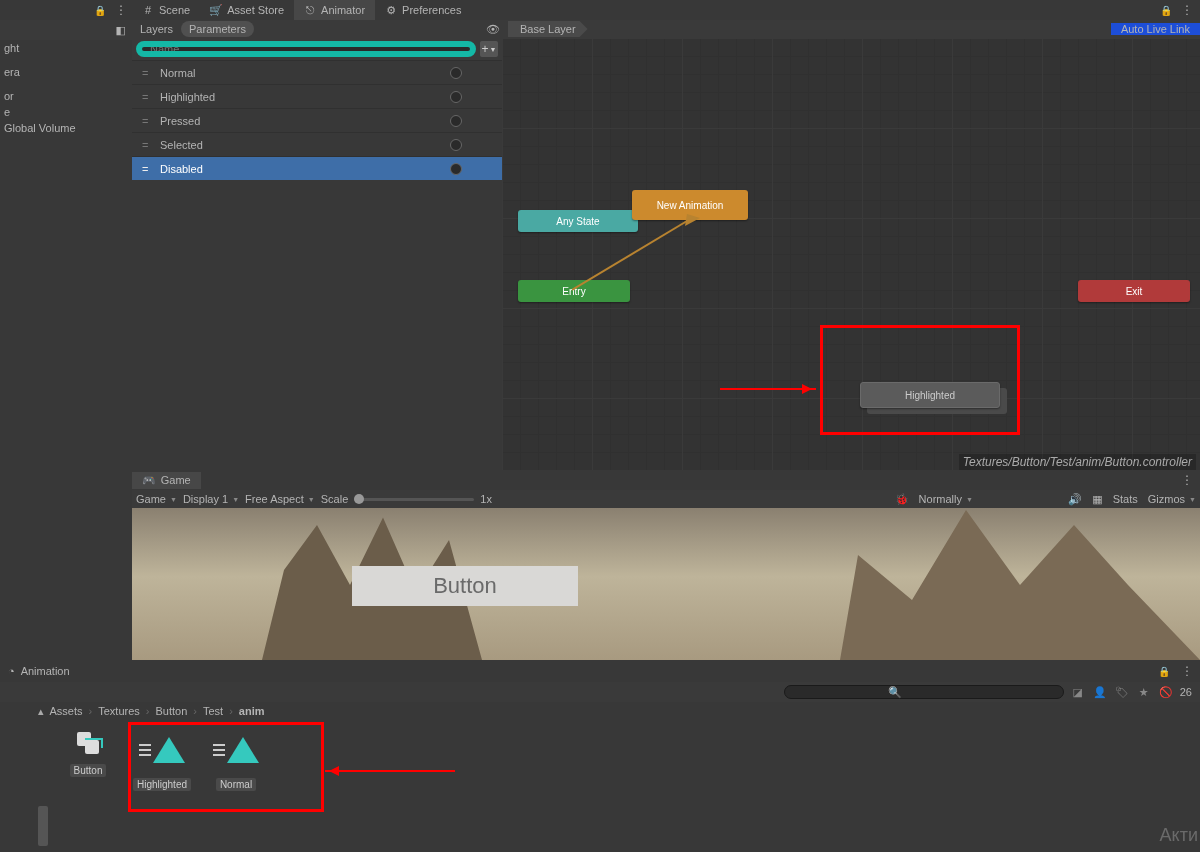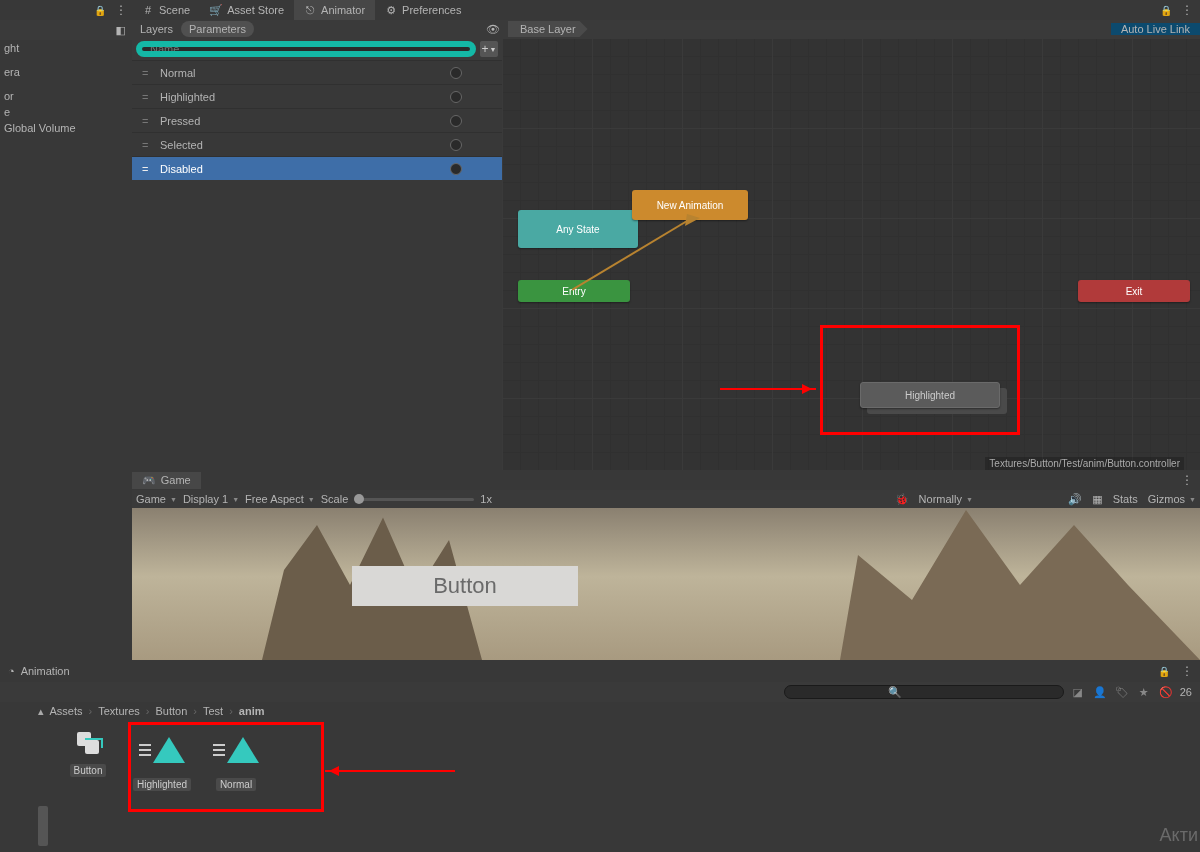--- a/index.html
+++ b/index.html
@@ -16,21 +16,21 @@
 .hier-bar { position:absolute; top:20px; left:0; width:132px; height:20px; background:#3a3a3a; display:flex; justify-content:flex-end; align-items:center; padding-right:6px;}
 .hier-body { position:absolute; top:40px; left:0; width:132px; bottom:0; background:#383838; color:#b4b4b4; font-size:11px; }
 .hier-body div { padding:2px 4px; }
 
 
 .sub-tabs { position:absolute; top:20px; left:132px; right:0; height:18px; background:#3a3a3a; display:flex; align-items:center; }
 .sub-tab { padding:2px 8px; cursor:pointer; }
 .sub-tab.active { background:#505050; border-radius:8px; }
 .breadcrumb-bar { position:absolute; top:20px; left:502px; right:0; height:18px; background:#3a3a3a; display:flex; align-items:center;}
 .breadcrumb { background:#4a4a4a; padding:2px 12px; clip-path: polygon(0 0, calc(100% - 8px) 0, 100% 50%, calc(100% - 8px) 100%, 0 100%); }
-.auto-live { margin-left:auto; padding:0 10px; background:#0c4a6e; }
+.auto-live { margin-left:auto; padding:0 10px; background:#1d4ed8; }
 
 
 .param-search-row { position:absolute; top:38px; left:132px; width:370px; height:22px; background:#3a3a3a; display:flex; align-items:center; padding:0 4px; gap:4px;}
 .param-search { flex:1; background:#2a2a2a; border:6px solid #14b8a6; border-radius:10px; height:16px; color:#777; padding:0 8px; font-size:11px;}
 .plus-btn { width:18px; height:16px; background:#555; border-radius:2px; display:flex; align-items:center; justify-content:center; color:#ccc; font-size:12px;}
 
 
 .param-list { position:absolute; top:60px; left:132px; width:370px; background:#383838; }
 .param-row { height:24px; display:flex; align-items:center; padding:0 10px; gap:8px; border-top:1px solid #303030;}
 .param-row.selected { background:#3e6ea8; color:#fff; }
@@ -41,28 +41,28 @@
 
 .graph { position:absolute; top:38px; left:502px; right:0; height:432px; background:#333;
   background-image:
     linear-gradient(#3a3a3a 1px, transparent 1px),
     linear-gradient(90deg, #3a3a3a 1px, transparent 1px),
     linear-gradient(#303030 1px, transparent 1px),
     linear-gradient(90deg, #303030 1px, transparent 1px);
   background-size: 90px 90px, 90px 90px, 18px 18px, 18px 18px;
 }
 .node { position:absolute; border-radius:3px; display:flex; align-items:center; justify-content:center; font-size:10px; color:#fff; box-shadow:0 1px 2px rgba(0,0,0,.4);}
-.node-any { background:#4aa9a3; width:120px; height:38px;text-align:center; }
+.node-any { background:#4aa9a3; width:120px; height:22px;text-align:center; }
 .node-new { background:#cc8a2d; width:116px; height:30px; }
 .node-entry { background:#3a9440; width:112px; height:22px; }
 .node-exit { background:#b13a3a; width:112px; height:22px; }
 .node-state { background:#5b5b5b; border:1px solid #6a6a6a; width:140px; height:26px; color:#ccc;}
 .node-stack { position:absolute; width:140px; height:26px; background:#4a4a4a; border-radius:3px; }
 
-.graph-path { position:absolute; bottom:0; right:16px; font-size:10px; color:#aaa; background:rgba(0,0,0,.2); padding:1px 4px;}
+.graph-path { position:absolute; bottom:0; right:4px; font-size:12px; color:#aaa; background:rgba(0,0,0,.2); padding:1px 4px;font-style:italic;}
 
 
 .anno-box { position:absolute; border:3px solid #ff0000; }
 .anno-arrow { position:absolute; height:2px; background:#ff0000; }
 .anno-arrow::after { content:''; position:absolute; right:-1px; top:-4px; border:5px solid transparent; border-left:10px solid #ff0000;}
 
 
 .game-tab-bar { position:absolute; top:470px; left:132px; right:0; height:20px; background:#383838; display:flex; align-items:center;}
 .game-tab { background:#474747; padding:2px 10px; display:flex; align-items:center; gap:5px;}
 

